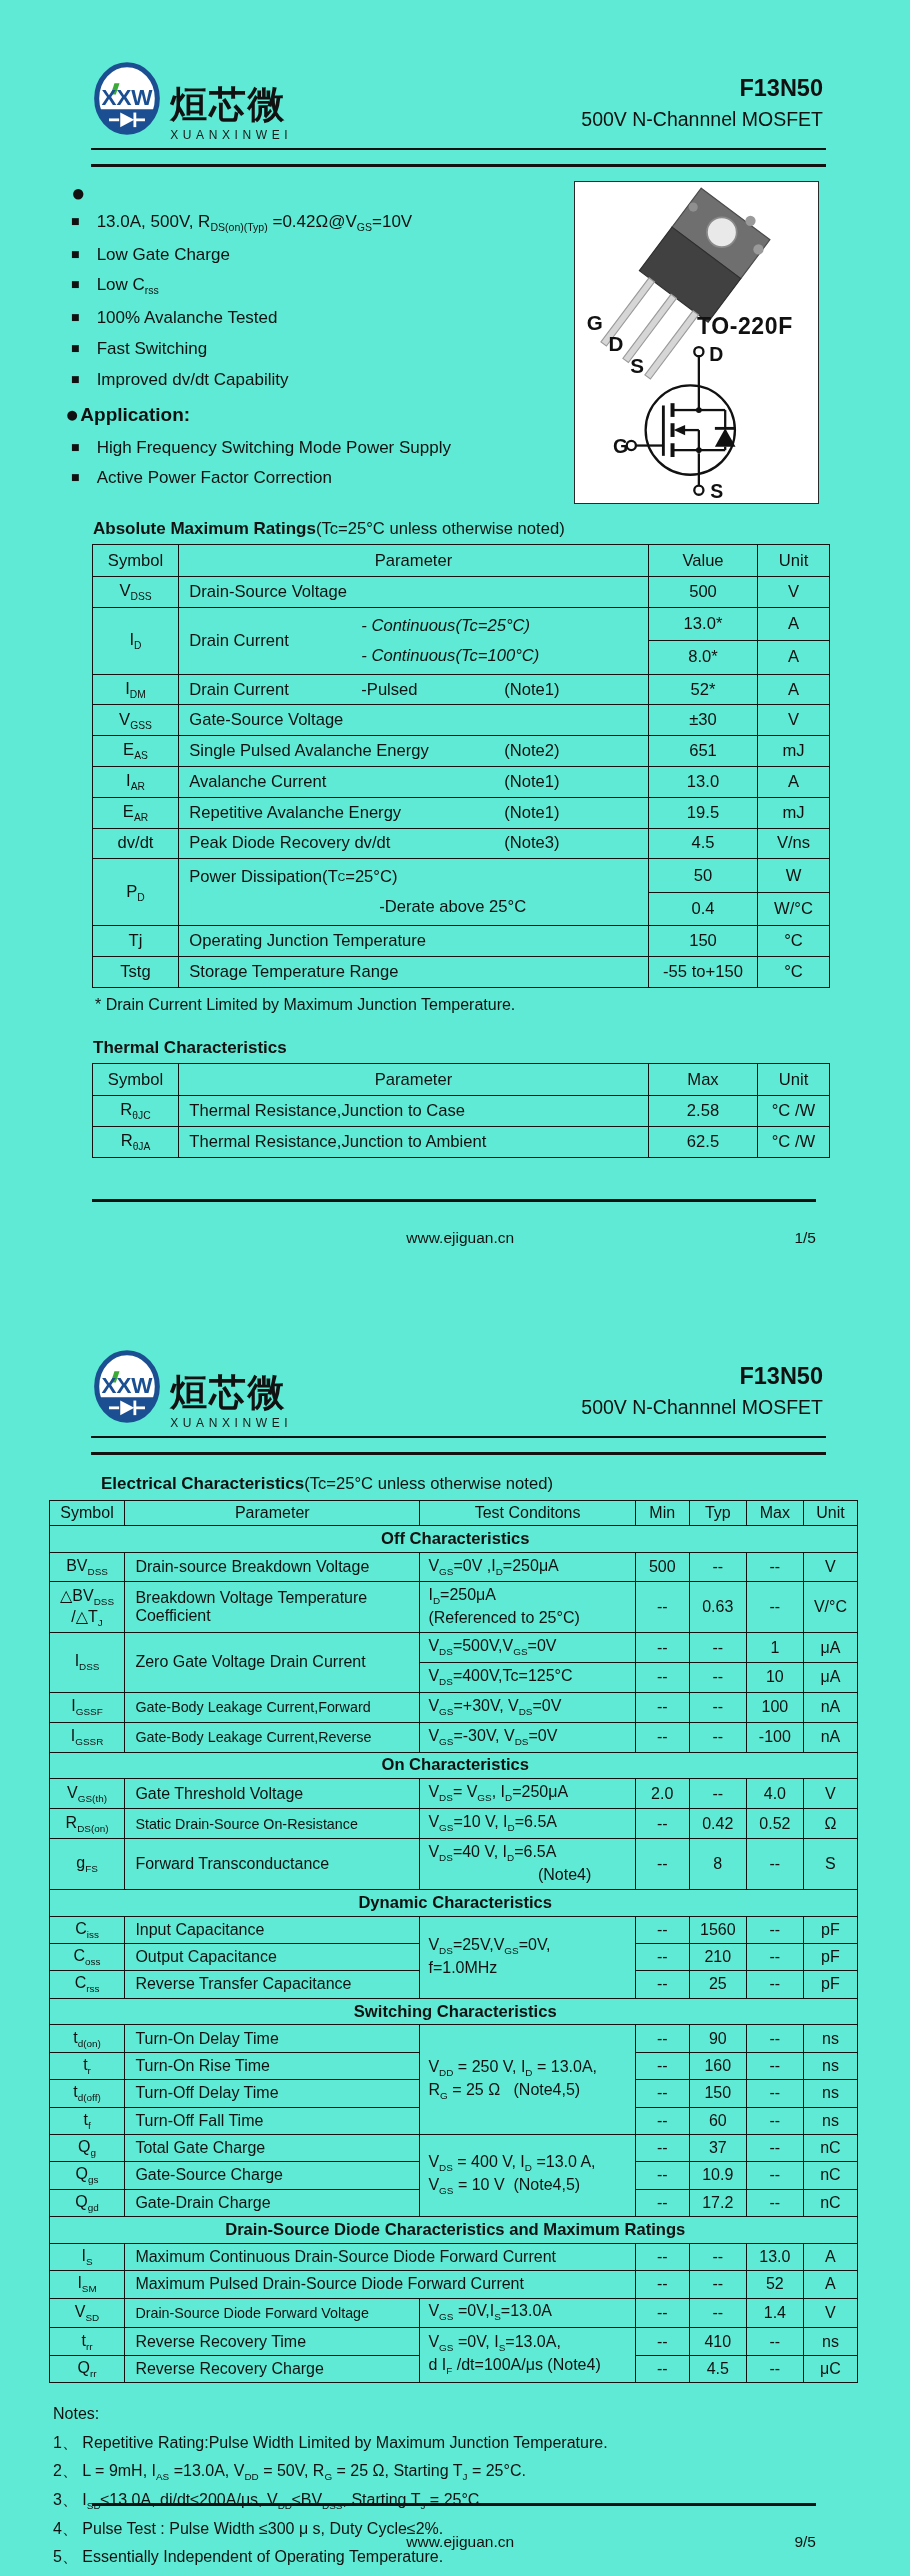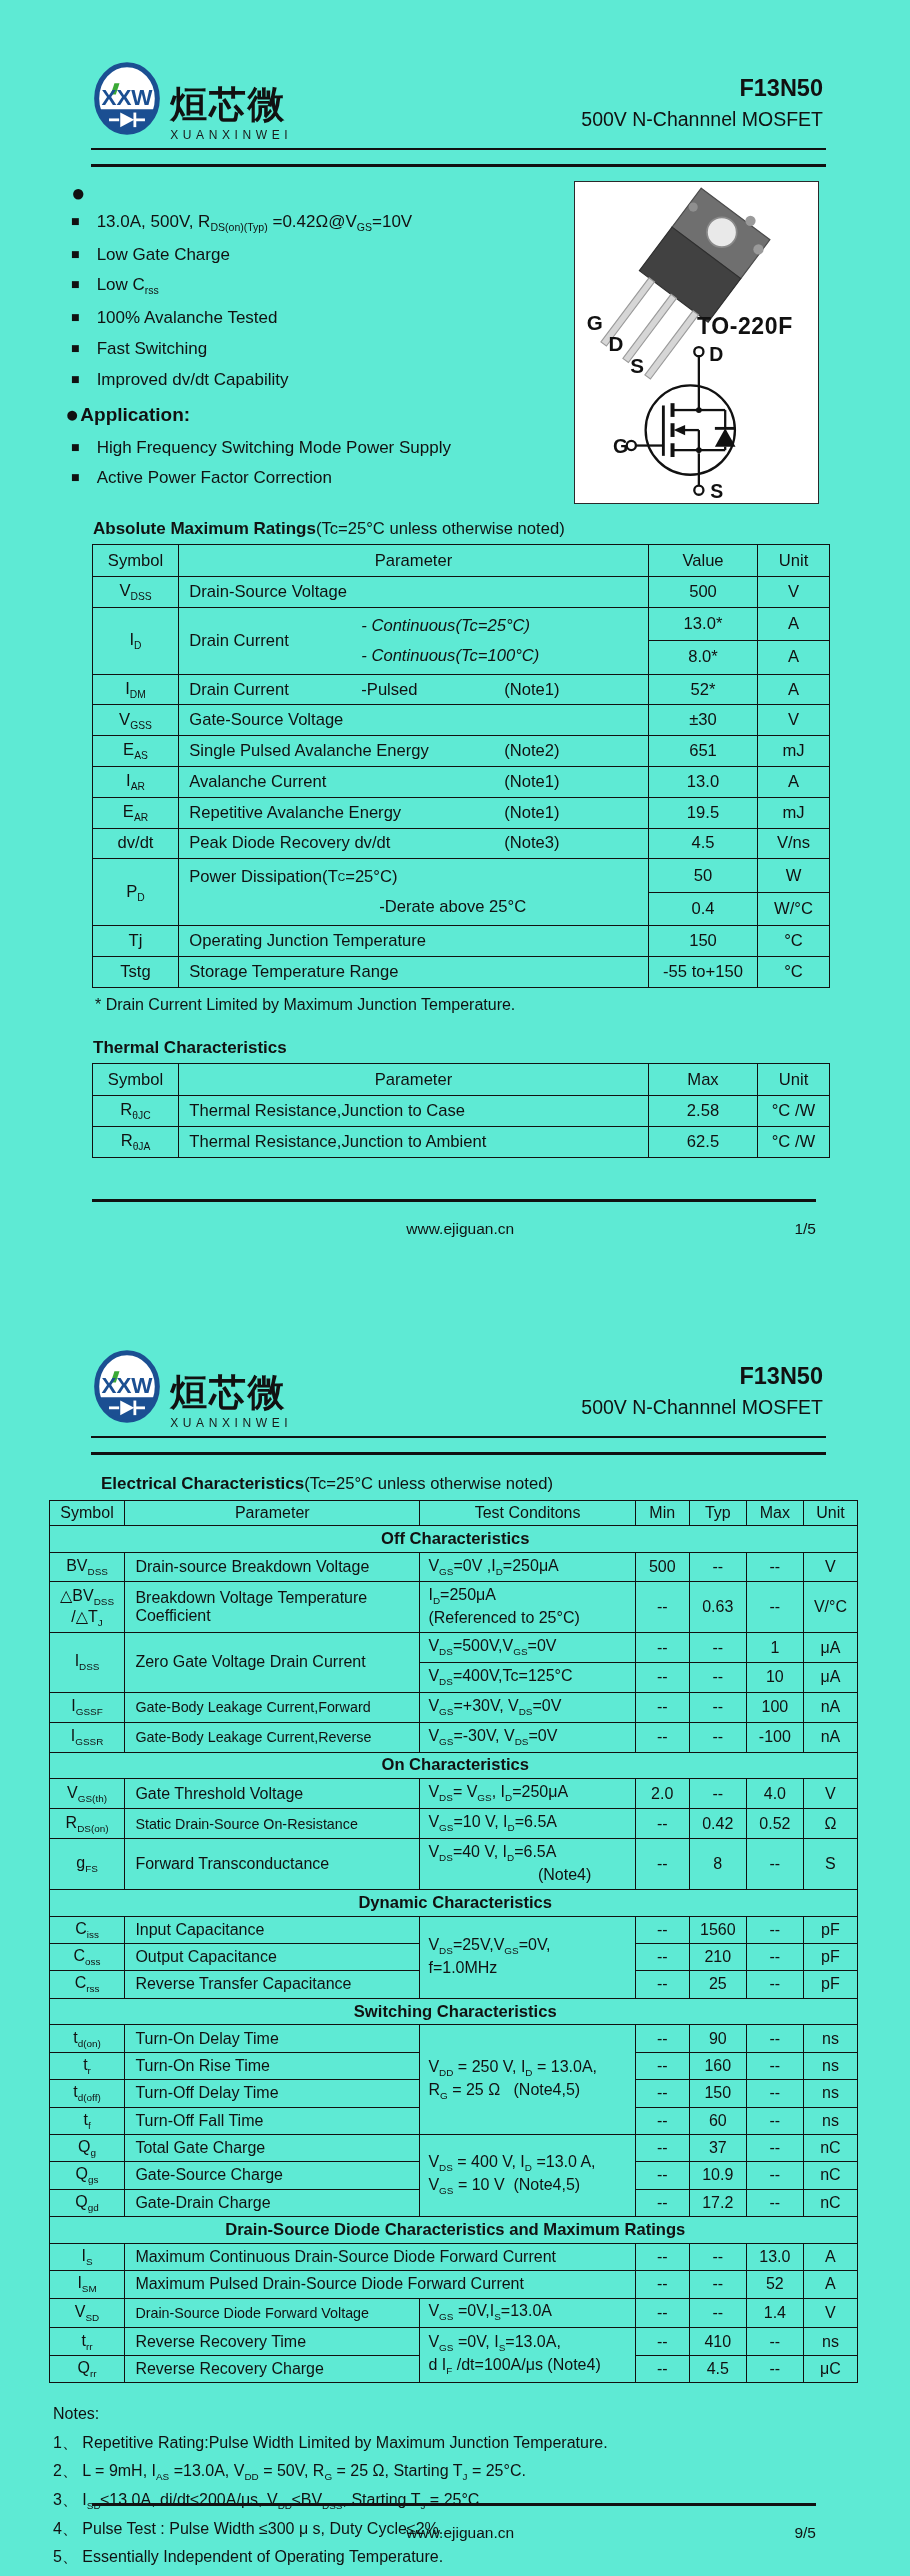--- a/index.html
+++ b/index.html
@@ -53,21 +53,21 @@
   tr.sec td{text-align:center;font-weight:bold;font-size:16.6px;padding-left:6.9px;height:19.5px;}
   td.tc{text-align:left;padding-left:8px;line-height:1.3;}
   .tnote{text-align:right;padding-right:40px;}
   .fn{margin:8px 0 0 95px;font-size:16px;}
   
   .notes{margin:17px 0 0 53px;font-size:16px;line-height:1.78;}
   
   .pg-footer{position:absolute;left:92px;width:724px;}
   .f-rule{height:3.4px;background:#111;}
   .f-row{display:flex;align-items:center;margin-top:9.2px;font-size:15.5px;}
-  .f-url{margin:8px auto;padding-left:34px;}
+  .f-url{margin:17px auto;padding-left:34px;}
   .f-num{flex:none;}
 </style>
 </head>
 <body>
 
 <div class="page">
   <div class="hdr">
     <div class="logo">
       <svg width="68" height="73" viewBox="0 0 120 130">
         <ellipse cx="60" cy="65" rx="54" ry="60" fill="#ffffff" stroke="#1b4f92" stroke-width="9"></ellipse>

